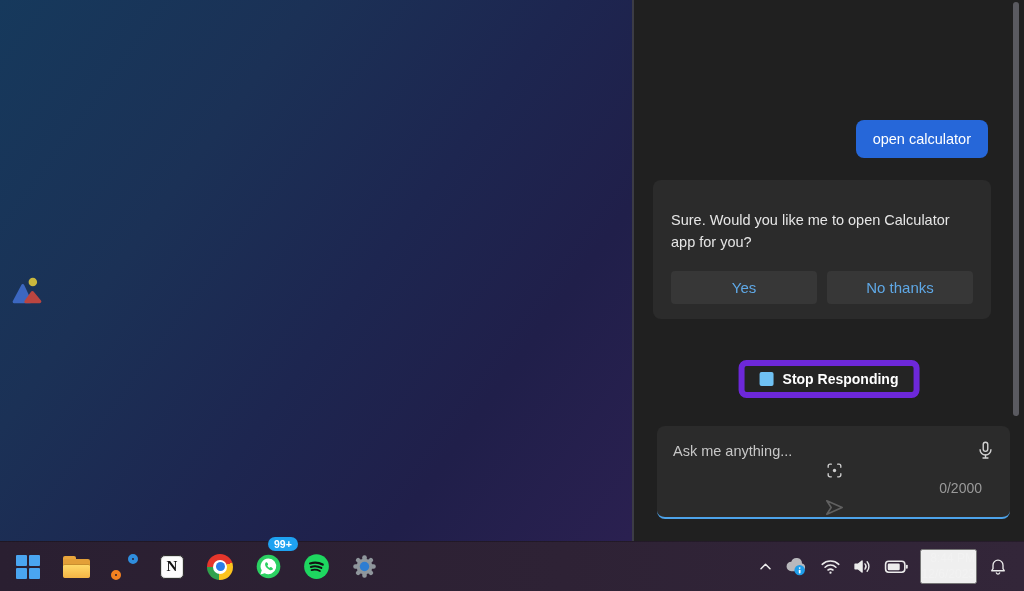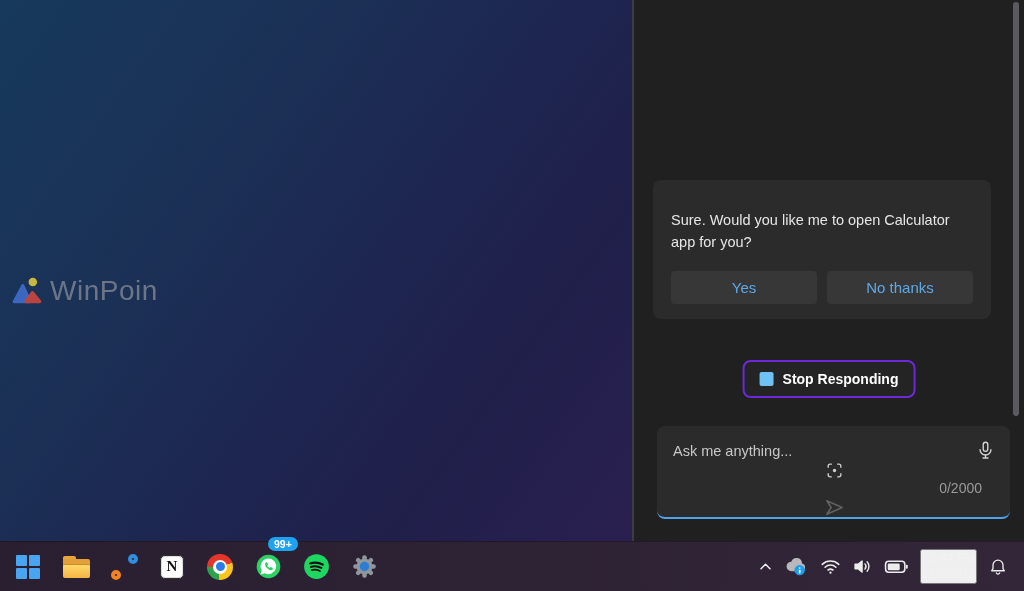--- a/index.html
+++ b/index.html
@@ -36,21 +36,21 @@
   .card-body { margin-top:13px; color:#e6e6e6; font-size:14.5px; line-height:1.55; }
   .card-buttons { display:flex; gap:10px; margin-top:17px; }
   .card-btn {
     flex:1; height:33px; background:#373737; border:none; border-radius:4px;
     color:#5fa8e6; font-size:15px; font-family:inherit; cursor:pointer;
     display:flex; align-items:center; justify-content:center;
   }
   .stop-btn {
     position:absolute; top:360px; left:50%; transform:translateX(-50%);
     height:38px; padding:0 15px; display:flex; align-items:center; gap:9px;
-    background:#242424; border:2px solid #6d28d9; border-radius:8px;
+    background:#242424; border:6px solid #6d28d9; border-radius:8px;
     color:#fff; font-size:14px; font-weight:600; font-family:inherit; cursor:pointer;
     white-space:nowrap;
   }
   .stop-square { width:14px; height:14px; background:#6fc1f3; border-radius:2px; }
 
   .input-box {
     position:absolute; top:426px; left:23px; width:353px; height:93px;
     background:#2b2b2b; border-radius:8px; border-bottom:2px solid #4da3ea;
     display:flex; flex-direction:column; justify-content:space-between;
     padding:14px 14px 11px 16px;
@@ -123,28 +123,28 @@
 
   <div class="desktop">
     <div class="watermark">
       <span style="display:flex;">
         <svg width="34" height="34" viewBox="0 0 32 32">
           <circle cx="21.5" cy="7.5" r="4" fill="#d9c33b"></circle>
           <path d="M4 26 L12 11 L19 26 Z" fill="#3f6cc9" stroke="#3f6cc9" stroke-width="3" stroke-linejoin="round"></path>
           <path d="M15 26 L21 17.5 L28 26 Z" fill="#c8473f" stroke="#c8473f" stroke-width="3" stroke-linejoin="round"></path>
         </svg>
       </span>
-      <span class="watermark-text">WinPoin</span>
     </div>
   </div>
 
   <div class="panel">
 
     <div class="scrollbar-thumb"></div>
 
+    <div class="bubble">open calculator</div>
 
     <div class="card">
       <div class="card-body">Sure. Would you like me to open Calculator app for you?</div>
       <div class="card-buttons">
         <button class="card-btn">Yes</button>
         <button class="card-btn">No thanks</button>
       </div>
     </div>
 
     <button class="stop-btn">

